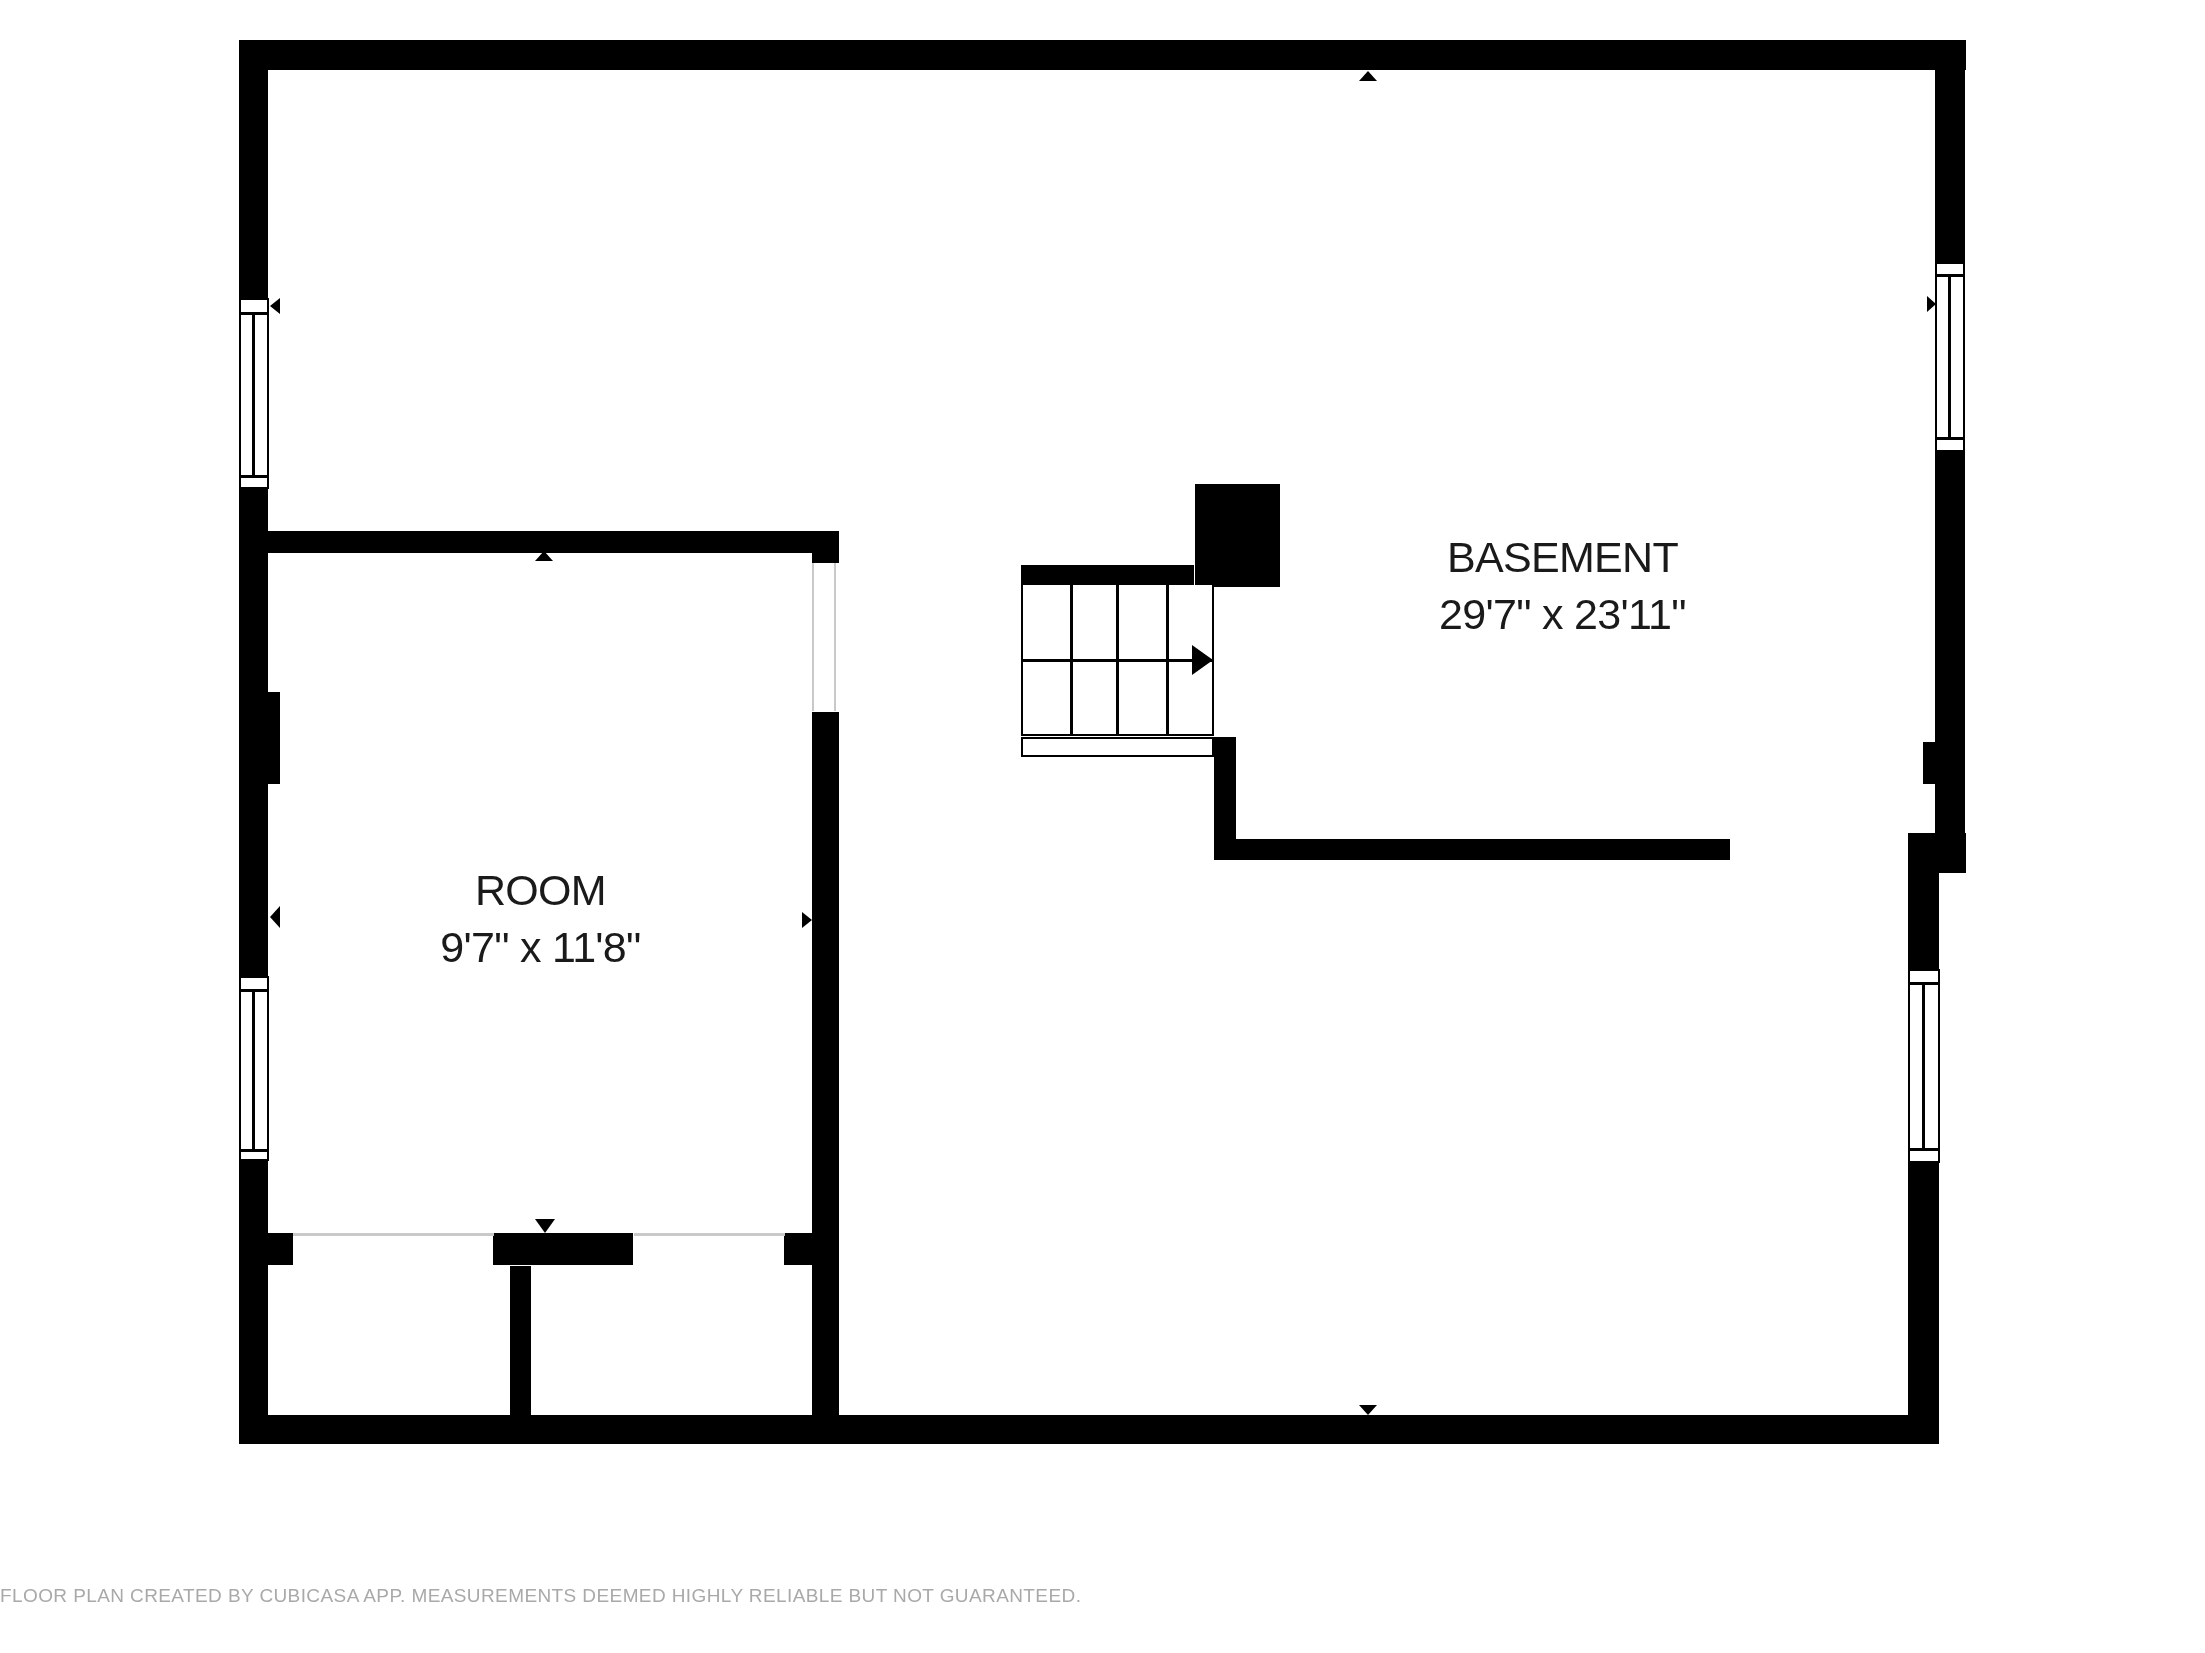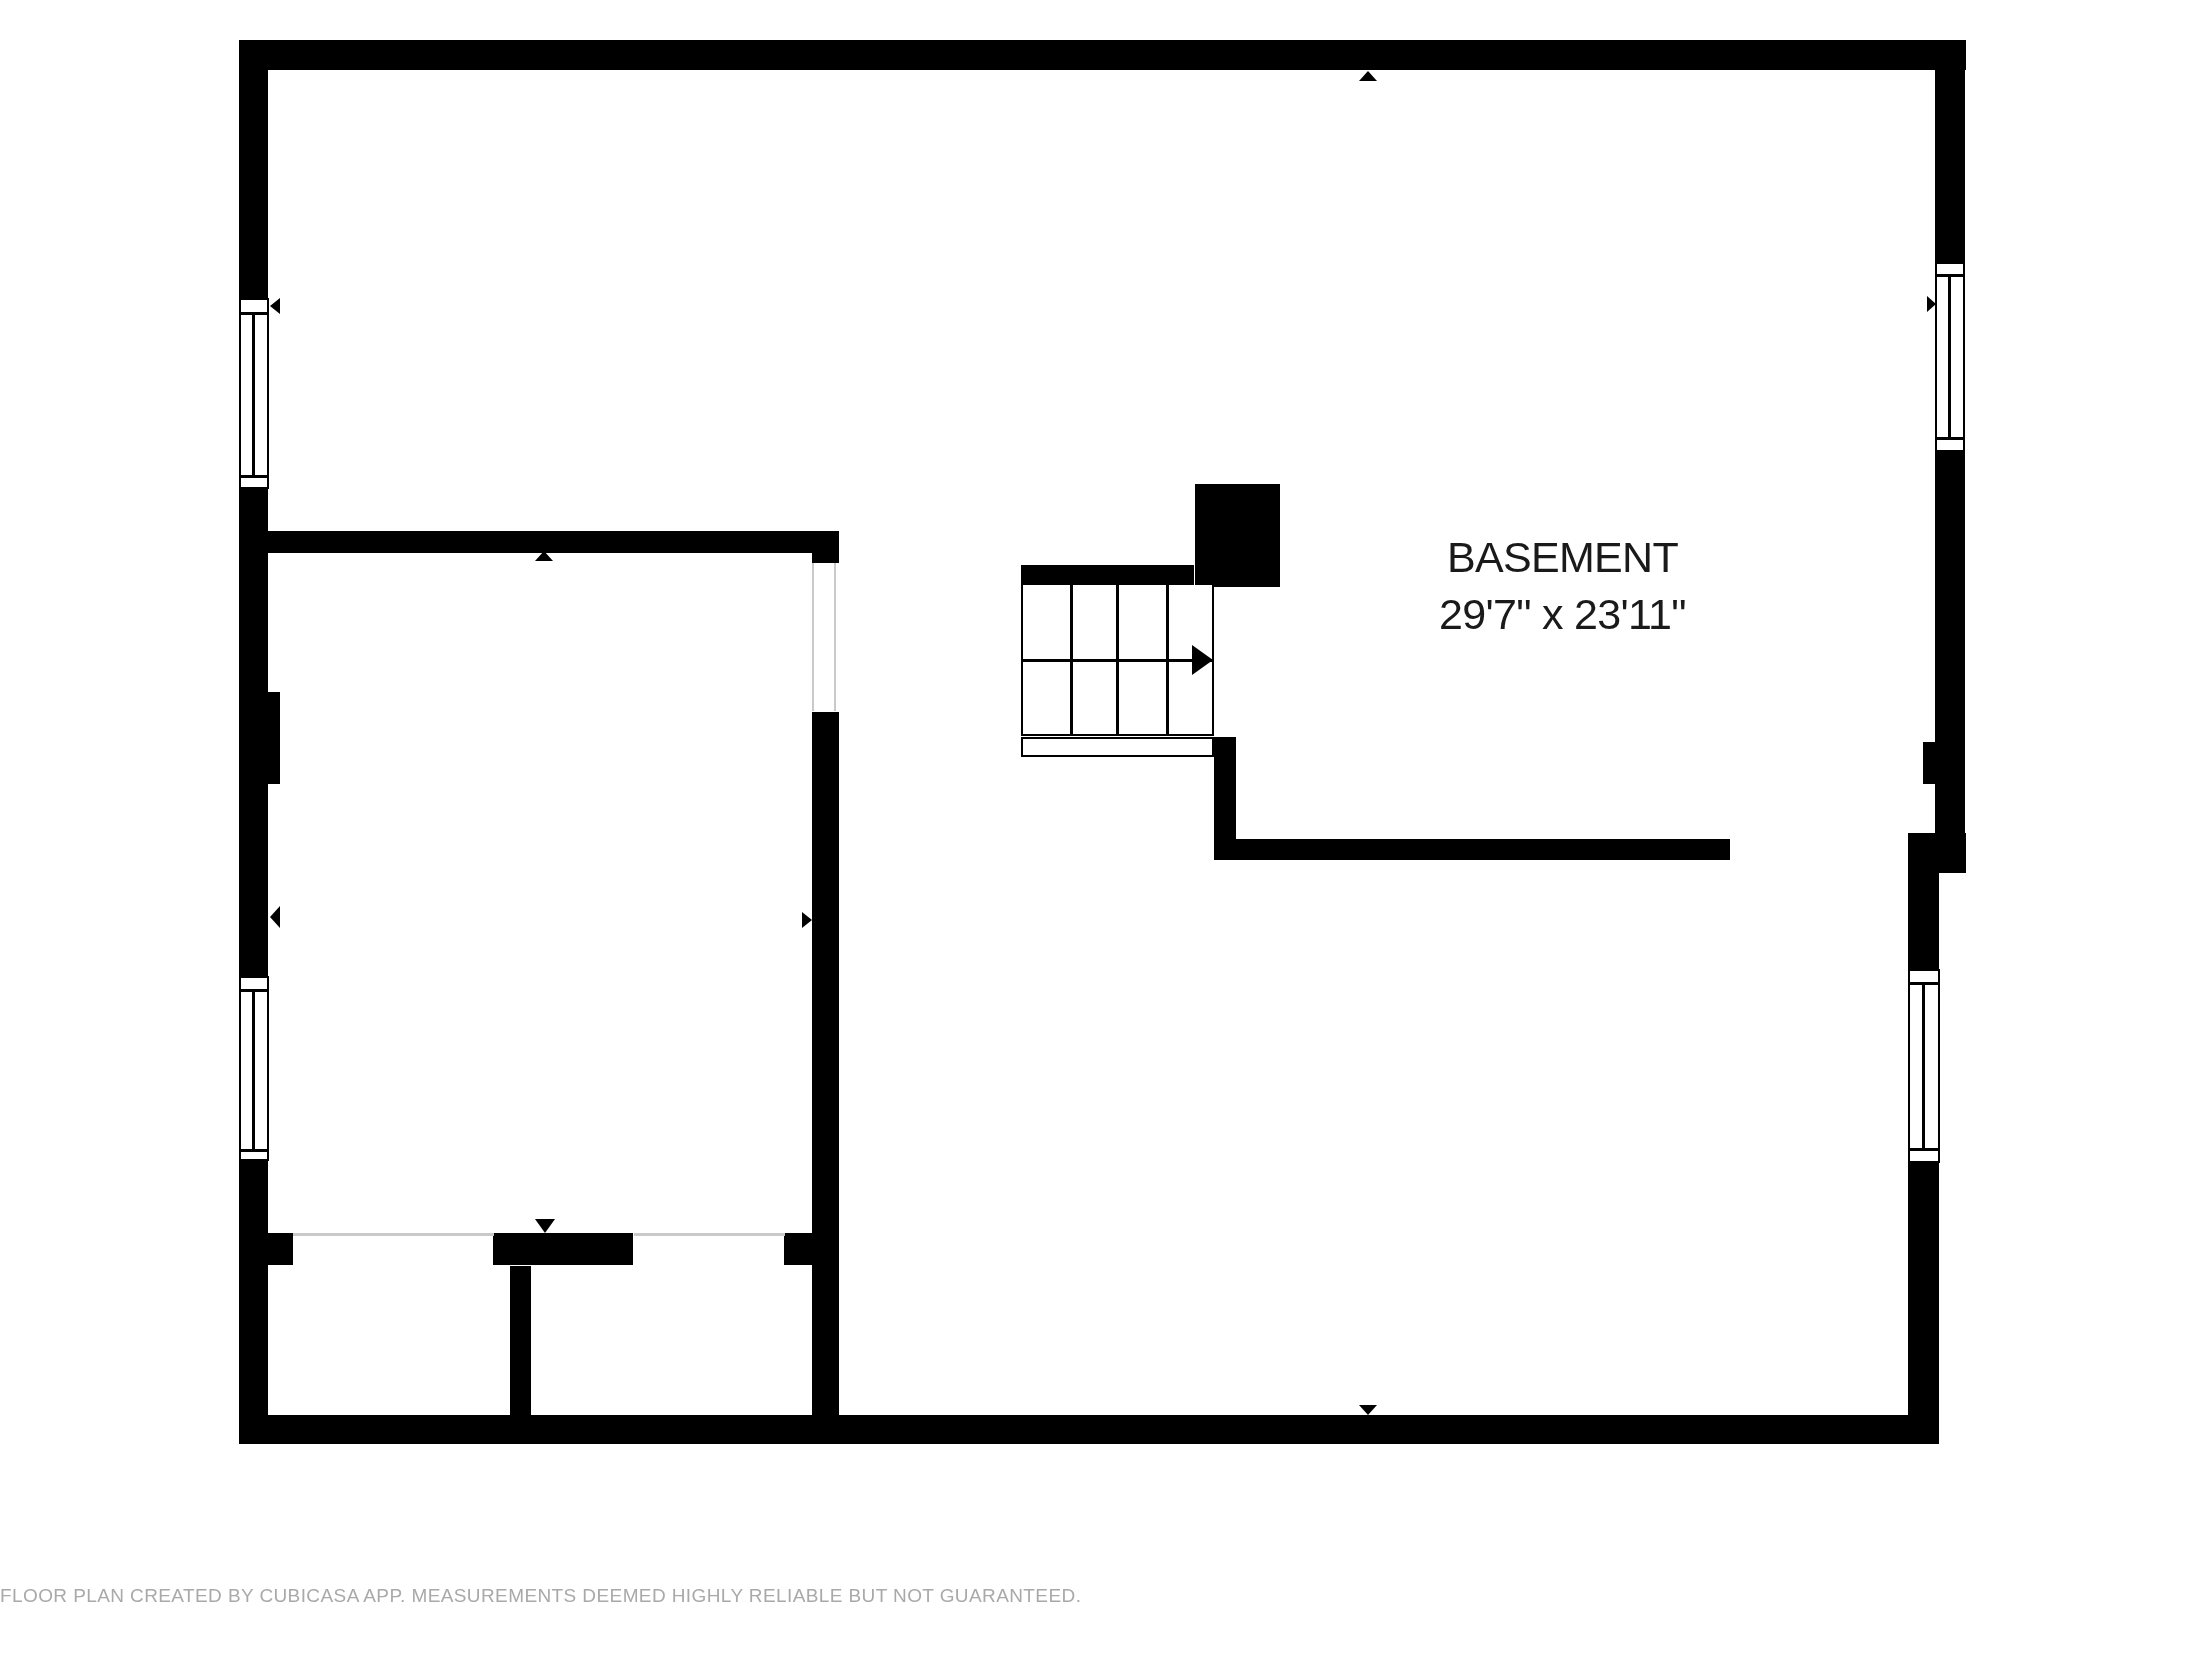--- a/index.html
+++ b/index.html
@@ -88,17 +88,21 @@
   <div class="tri" style="left:270px;top:906px;border-top:11px solid transparent;border-bottom:11px solid transparent;border-right:10.3px solid #000;"></div>
   <div class="tri" style="left:1927px;top:296px;border-top:8.8px solid transparent;border-bottom:8.8px solid transparent;border-left:9.6px solid #000;"></div>
   <div class="tri" style="left:802px;top:912px;border-top:8px solid transparent;border-bottom:8px solid transparent;border-left:10.3px solid #000;"></div>
   <div class="tri" style="left:535px;top:551px;border-left:9.6px solid transparent;border-right:9.6px solid transparent;border-bottom:10.3px solid #000;"></div>
   <div class="tri" style="left:535px;top:1219px;border-left:10.3px solid transparent;border-right:10.3px solid transparent;border-top:14.7px solid #000;"></div>
 
   <div class="label" style="left:1342px;top:529px;width:441px;">
     <div>BASEMENT</div>
     <div>29'7" x 23'11"</div>
   </div>
+  <div class="label" style="left:320px;top:862px;width:441px;">
+    <div>ROOM</div>
+    <div>9'7" x 11'8"</div>
+  </div>
 
   <div class="footer" style="top:1585px;">FLOOR PLAN CREATED BY CUBICASA APP. MEASUREMENTS DEEMED HIGHLY RELIABLE BUT NOT GUARANTEED.</div>
 
 </div>
 
 
 </body></html>

